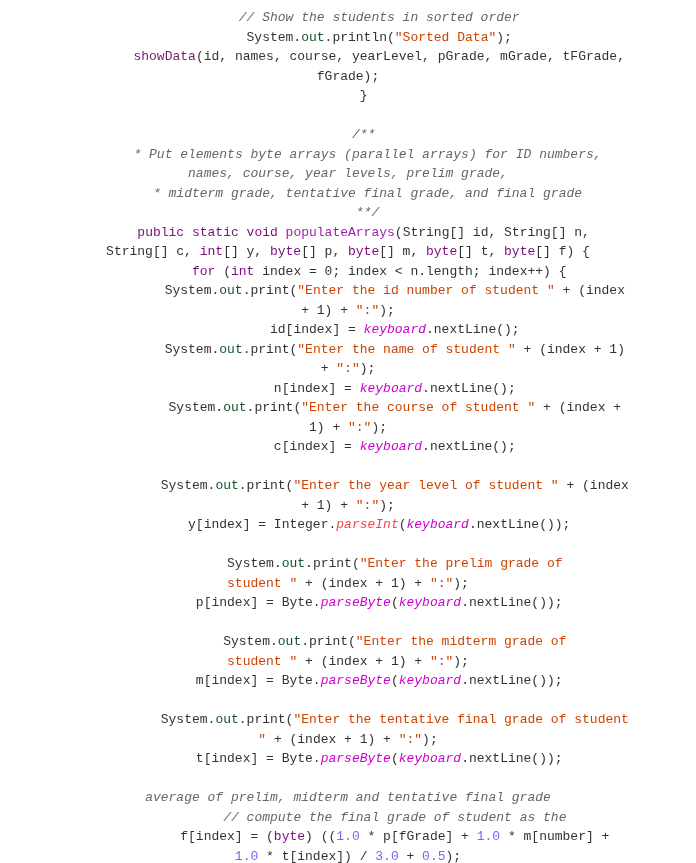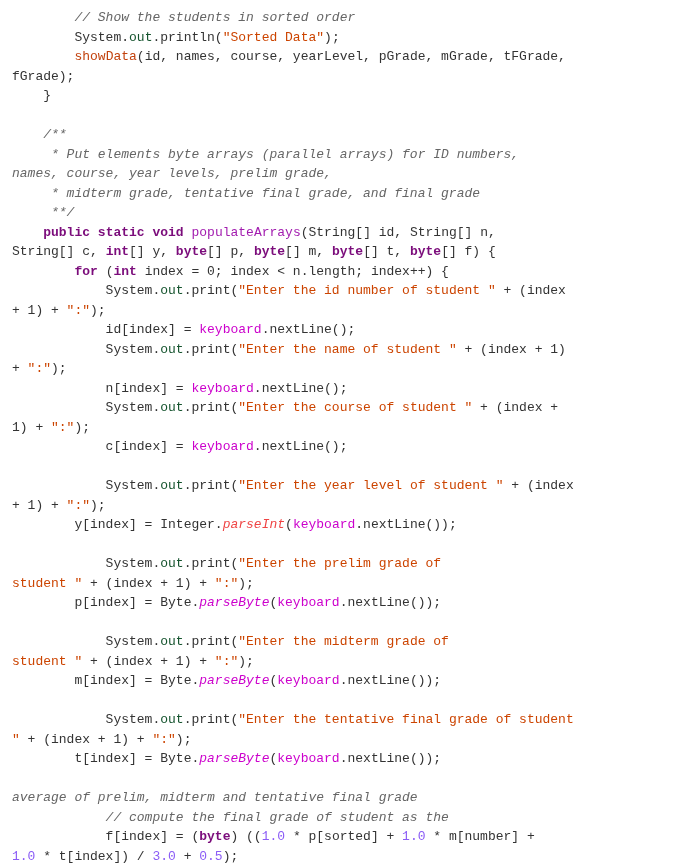--- a/index.html
+++ b/index.html
@@ -23,41 +23,42 @@
       padding: 8px 0;
       background: #ffffff;
       width: 100%;
     }
 
     .code-line {
       display: block;
       white-space: pre;
       padding: 0 12px;
       min-height: 1.5em;
+      text-align: center;
     }
 
     .c-comment { color: #666666; font-style: italic; }
-    .c-keyword { color: #7b0c7b; font-weight: bold; }
+    .c-keyword { color: #7b0c7b; font-weight: normal; }
     .c-string { color: #cc4400; }
     .c-method { color: #14532d; }
     .c-italic { font-style: italic; }
     .c-normal { color: #333333; }
-    .c-blue-italic { color: #cc00cc; }
+    .c-blue-italic { color: #cc00cc; font-style: italic; }
     .c-number { color: #8b5cf6; }
   </style>
 </head>
 <body>
 
 <div class="code-container">
 
   <span class="code-line"><span class="c-comment">        // Show the students in sorted order</span></span>
 
   <span class="code-line"><span class="c-normal">        System.</span><span class="c-method">out</span><span class="c-normal">.println(</span><span class="c-string">"Sorted Data"</span><span class="c-normal">);</span></span>
 
-  <span class="code-line"><span class="c-normal">        </span><span class="c-method" style="color:#c2410c;">showData</span><span class="c-normal">(id, names, course, yearLevel, pGrade, mGrade, tFGrade,</span></span>
+  <span class="code-line"><span class="c-normal">        </span><span class="c-method" style="color:#701a75;">showData</span><span class="c-normal">(id, names, course, yearLevel, pGrade, mGrade, tFGrade,</span></span>
 
   <span class="code-line"><span class="c-normal">fGrade);</span></span>
 
   <span class="code-line"><span class="c-normal">    }</span></span>
 
   <span class="code-line"></span>
 
   <span class="code-line"><span class="c-comment">    /**</span></span>
 
   <span class="code-line"><span class="c-comment">     * Put elements byte arrays (parallel arrays) for ID numbers,</span></span>
@@ -123,17 +124,17 @@
   <span class="code-line"><span class="c-string">"</span><span class="c-normal"> + (index + 1) + </span><span class="c-string">":"</span><span class="c-normal">);</span></span>
 
   <span class="code-line"><span class="c-normal">        t[index] = Byte.</span><span class="c-italic" style="color:#cc00cc;">parseByte</span><span class="c-normal">(</span><span class="c-blue-italic">keyboard</span><span class="c-normal">.nextLine());</span></span>
 
   <span class="code-line"></span>
 
   <span class="code-line"><span class="c-comment">average of prelim, midterm and tentative final grade</span></span>
 
   <span class="code-line"><span class="c-comment">            // compute the final grade of student as the</span></span>
 
-  <span class="code-line"><span class="c-normal">            f[index] = (</span><span class="c-keyword">byte</span><span class="c-normal">) ((</span><span class="c-number">1.0</span><span class="c-normal"> * p[sorted] + </span><span class="c-number">1.0</span><span class="c-normal"> * m[number] +</span></span>
+  <span class="code-line"><span class="c-normal">            f[index] = (</span><span class="c-keyword">byte</span><span class="c-normal">) ((</span><span class="c-number">1.0</span><span class="c-normal"> * p[fGrade] + </span><span class="c-number">1.0</span><span class="c-normal"> * m[number] +</span></span>
 
   <span class="code-line"><span class="c-number">1.0</span><span class="c-normal"> * t[index]) / </span><span class="c-number">3.0</span><span class="c-normal"> + </span><span class="c-number">0.5</span><span class="c-normal">);</span></span>
 
 </div>
 
 </body></html>

